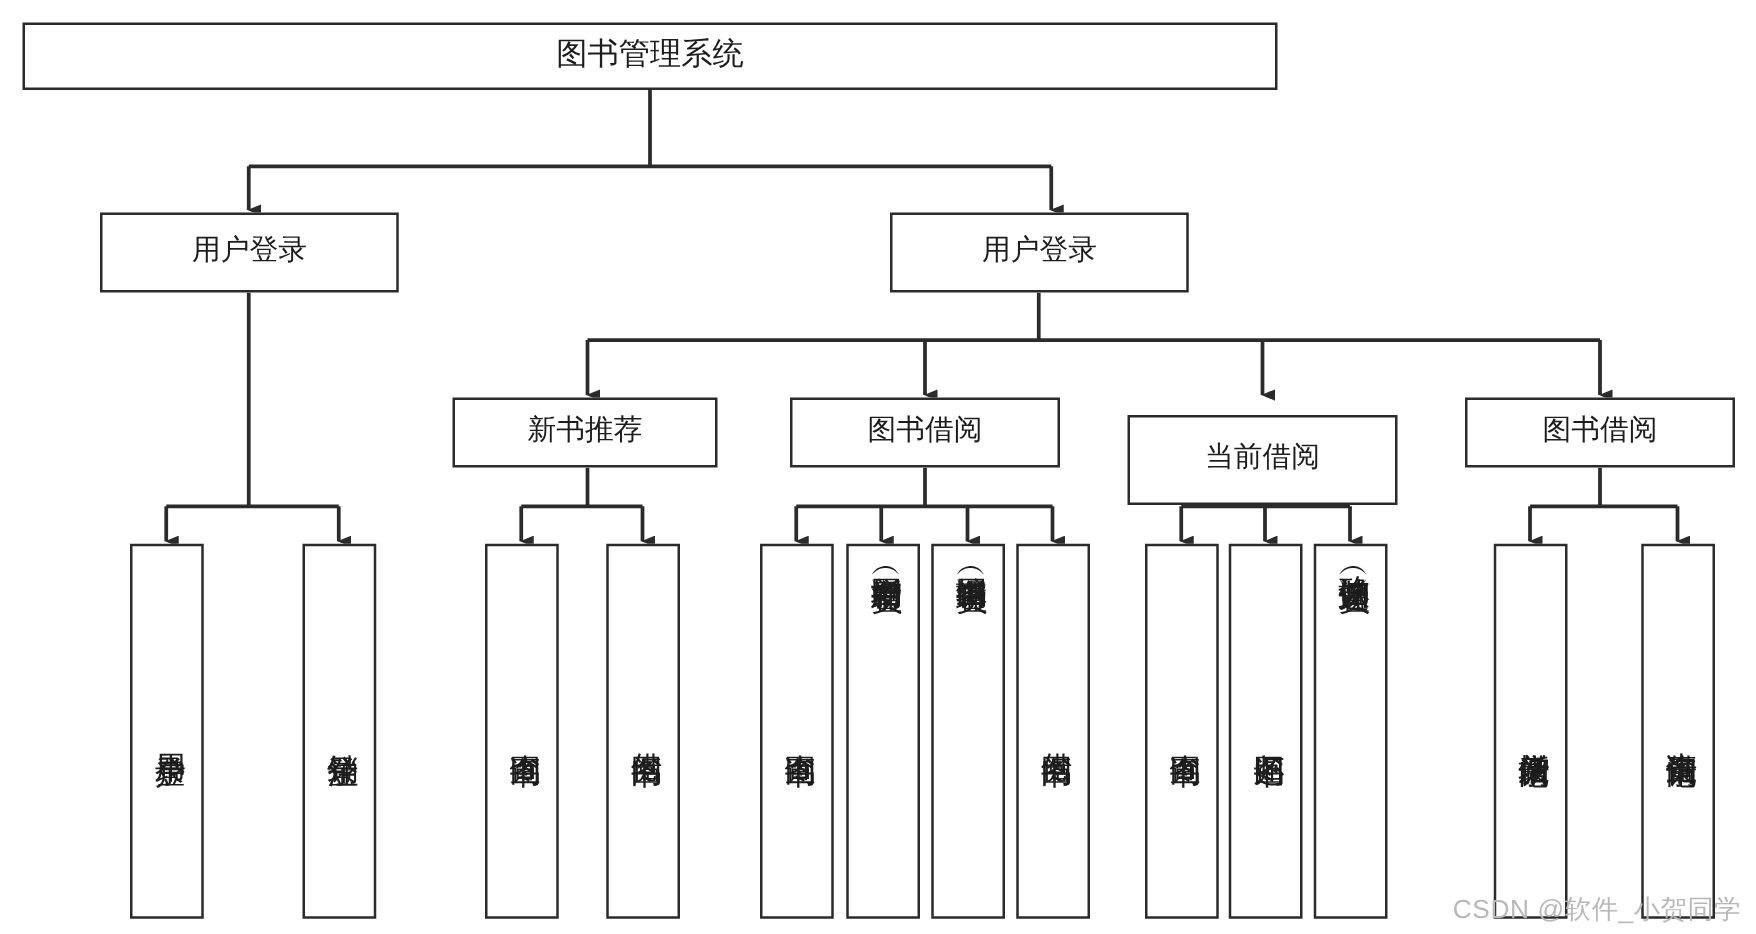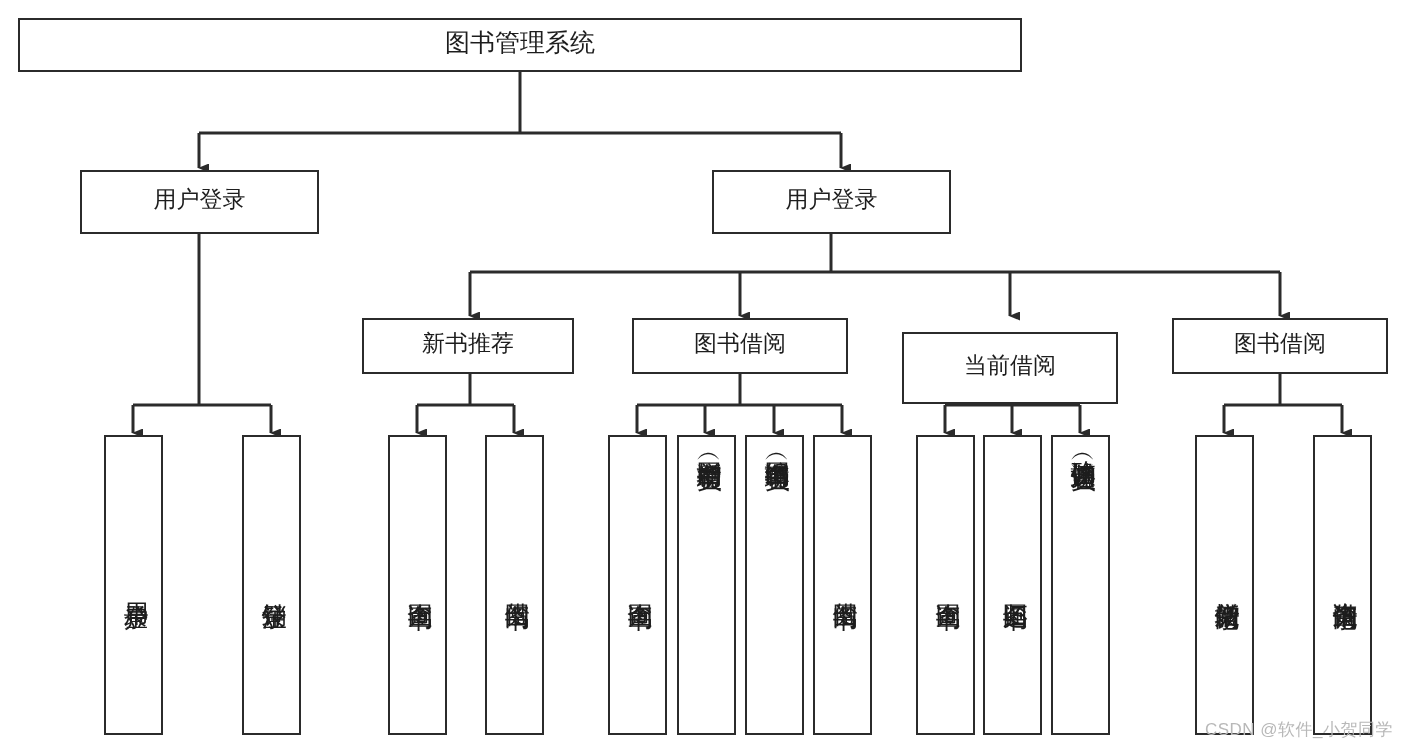--- a/index.html
+++ b/index.html
@@ -52,21 +52,21 @@
     white-space:nowrap;
   }
   .node.leaf.centered{
     align-items:center;
     padding-top:0;
   }
   
   #watermark{
     position:absolute;
     right:12px;bottom:6px;
-    font-size:17px;
+    font-size:21px;
     color:#b8b8b8;
     letter-spacing:0.5px;
     white-space:nowrap;
     pointer-events:none;
   }
 </style>
 </head>
 <body>
 
 <div id="diagram-root">

